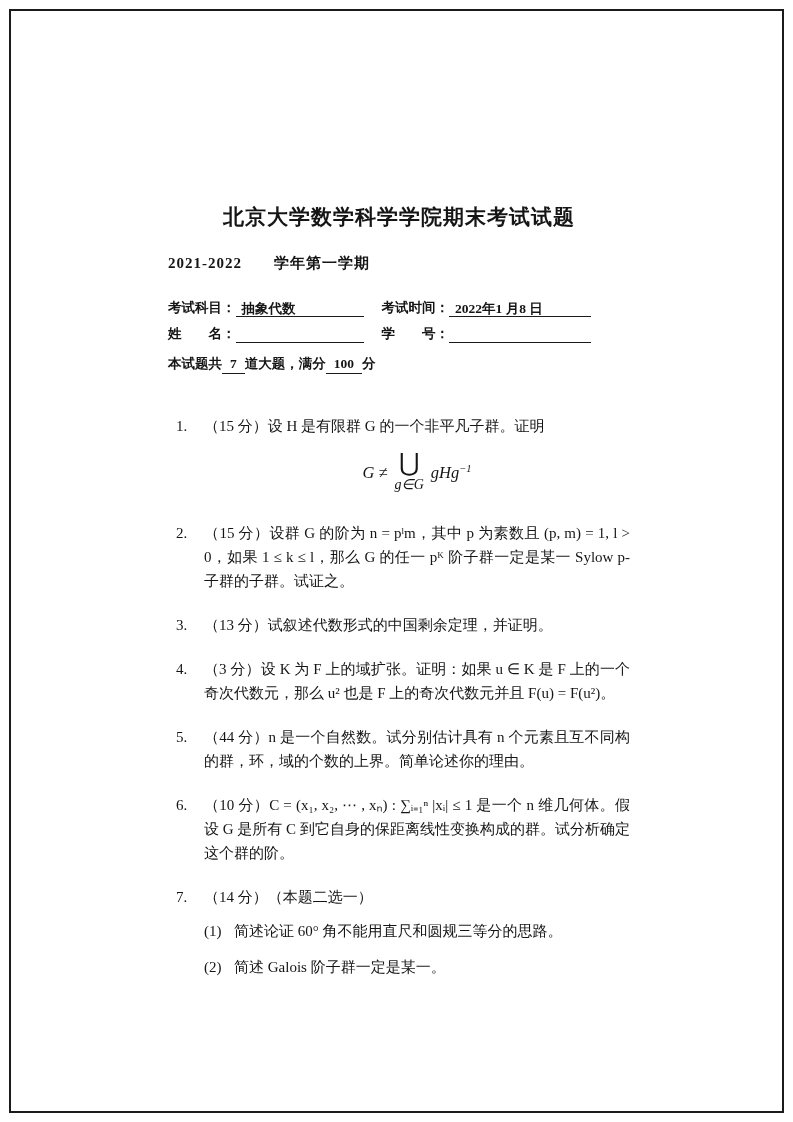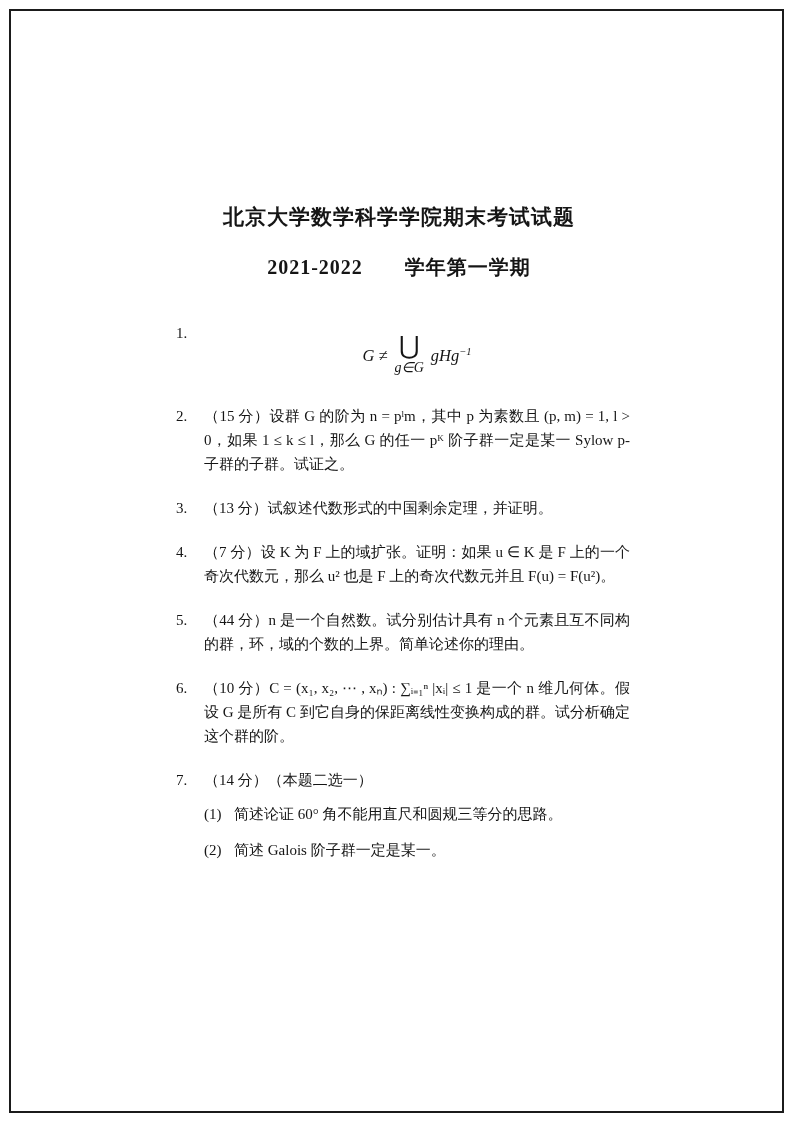--- a/index.html
+++ b/index.html
@@ -32,23 +32,23 @@
   .title {
     font-family: "Liberation Sans", sans-serif;
     font-weight: bold;
     font-size: 21px;
     letter-spacing: 1px;
     text-align: center;
     line-height: 1.3;
   }
   .term {
     margin-top: 24px;
-    text-align: center;
-    font-weight: bold;
-    font-size: 20px;
+    text-align: left;
+    font-weight: bold;
+    font-size: 15px;
     letter-spacing: 1px;
   }
   .form {
     margin-top: 26px;
     font-size: 13.5px;
   }
   .form-row {
     display: flex;
     align-items: flex-end;
     margin-bottom: 8px;
@@ -153,28 +153,44 @@
 <div class="page">
   <div class="frame"></div>
 
   <div class="content">
 
     <div class="title">北京大学数学科学学院期末考试试题</div>
 
     <div class="term">2021-2022　　学年第一学期</div>
 
     <div class="form">
+      <div class="form-row">
+        <span class="form-label">考试科目：</span>
+        <span class="field-line field-subject">抽象代数</span>
+        <span class="form-label group-gap">考试时间：</span>
+        <span class="field-line field-time">2022年1 月8 日</span>
+      </div>
+      <div class="form-row">
+        <span class="form-label">姓　　名：</span>
+        <span class="field-line field-name"></span>
+        <span class="form-label group-gap">学　　号：</span>
+        <span class="field-line field-id"></span>
+      </div>
     </div>
 
+    <div class="summary">
+      <span>本试题共</span><span class="num-line">7</span><span>道大题，满分</span><span class="num-line">100</span><span>分</span>
+    </div>
 
     <div class="questions">
 
       <div class="q-item">
         <span class="q-num">1.</span>
         <div class="q-body">
+          <span>（15 分）设 H 是有限群 G 的一个非平凡子群。证明</span>
           <div class="formula">
             <span>G ≠</span>
             <span class="bigcup-stack">
               <span class="bigcup">⋃</span>
               <span class="bigcup-sub">g∈G</span>
             </span>
             <span><span>gHg</span><span class="f-sup">−1</span></span>
           </div>
         </div>
       </div>
@@ -184,21 +200,21 @@
         <div class="q-body">（15 分）设群 G 的阶为 n = pˡm，其中 p 为素数且 (p, m) = 1, l &gt; 0，如果 1 ≤ k ≤ l，那么 G 的任一 pᴷ 阶子群一定是某一 Sylow p-子群的子群。试证之。</div>
       </div>
 
       <div class="q-item">
         <span class="q-num">3.</span>
         <div class="q-body">（13 分）试叙述代数形式的中国剩余定理，并证明。</div>
       </div>
 
       <div class="q-item">
         <span class="q-num">4.</span>
-        <div class="q-body">（7 分）设 K 为 F 上的域扩张。证明：如果 u ∈ K 是 F 上的一个奇次代数元，那么 u² 也是 F 上的奇次代数元并且 F(u) = F(u²)。</div>
+        <div class="q-body">（3 分）设 K 为 F 上的域扩张。证明：如果 u ∈ K 是 F 上的一个奇次代数元，那么 u² 也是 F 上的奇次代数元并且 F(u) = F(u²)。</div>
       </div>
 
       <div class="q-item">
         <span class="q-num">5.</span>
         <div class="q-body">（44 分）n 是一个自然数。试分别估计具有 n 个元素且互不同构的群，环，域的个数的上界。简单论述你的理由。</div>
       </div>
 
       <div class="q-item">
         <span class="q-num">6.</span>
         <div class="q-body">（10 分）C = (x₁, x₂, ⋯ , xₙ) : ∑ᵢ₌₁ⁿ |xᵢ| ≤ 1 是一个 n 维几何体。假设 G 是所有 C 到它自身的保距离线性变换构成的群。试分析确定这个群的阶。</div>

